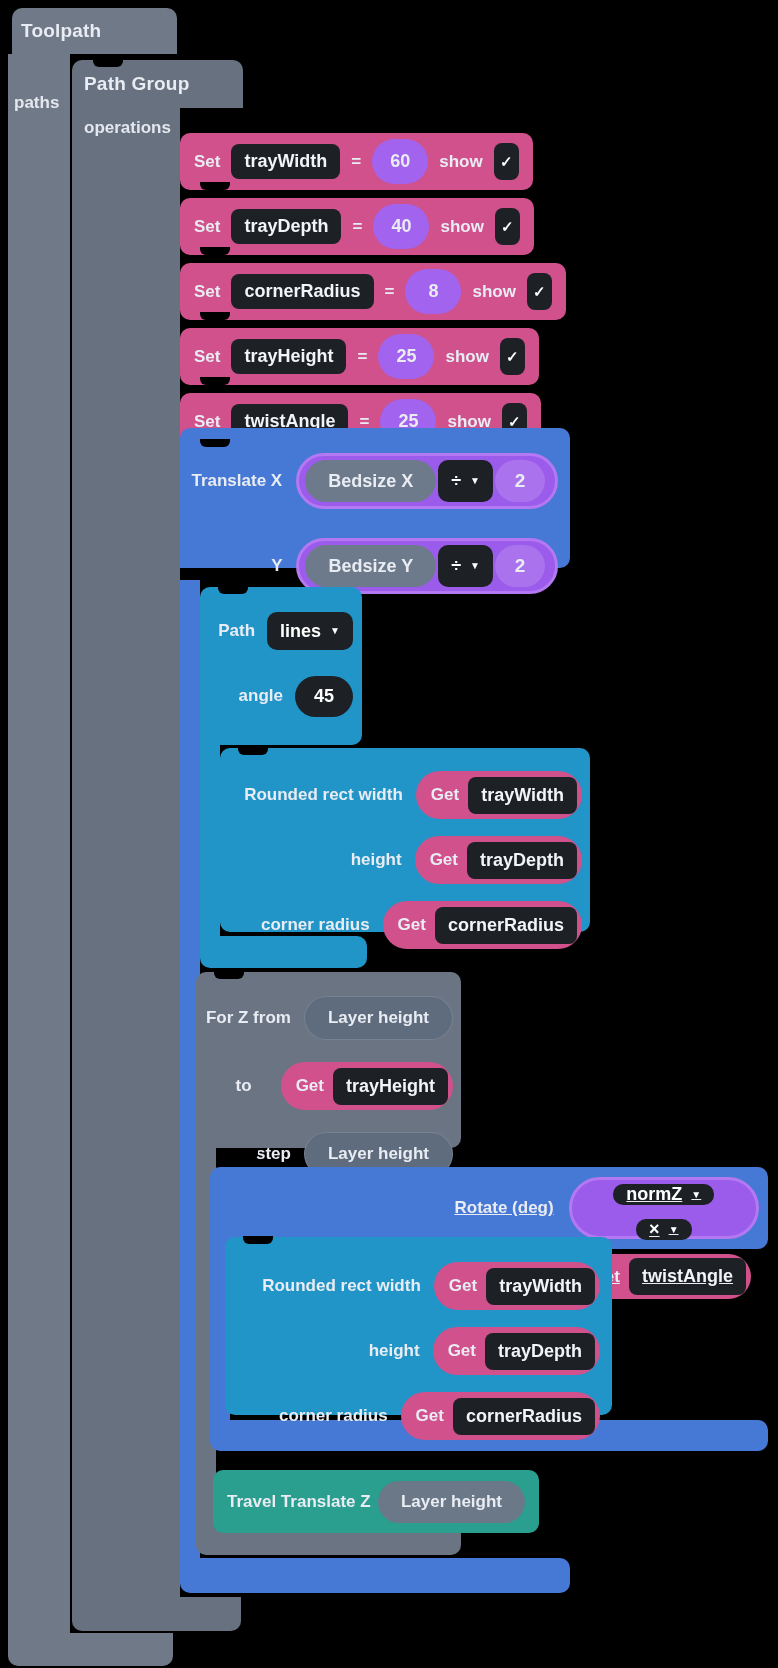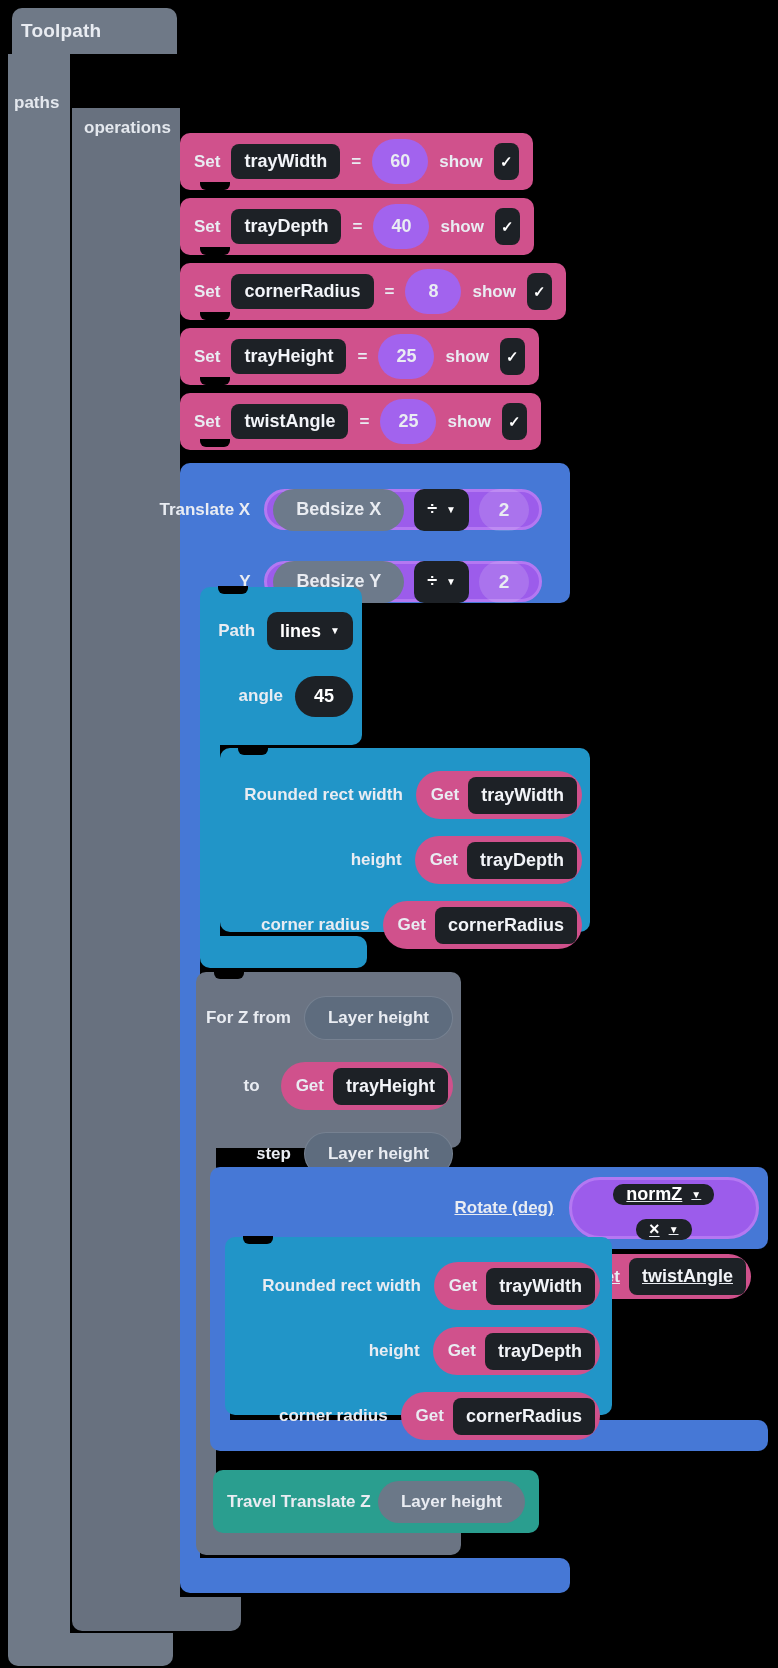--- a/index.html
+++ b/index.html
@@ -36,35 +36,38 @@
   .chip{background:var(--chip);border-radius:8px;padding:7px 13px;font-size:18px;color:#f2f4f8;white-space:nowrap;}
   .ddchip{background:var(--chip);border-radius:10px;height:42px;display:flex;align-items:center;gap:9px;padding:0 13px;font-size:18px;color:#fff;white-space:nowrap;}
   .ddarrow{font-size:10px;line-height:1;color:#fff;}
   .ellipse{background:var(--purple);min-width:56px;height:45px;border-radius:23px;display:flex;align-items:center;justify-content:center;font-size:18px;padding:0 14px;}
   .checkbox{width:25px;height:37px;border-radius:8px;background:var(--chip);display:flex;align-items:center;justify-content:center;font-size:15px;color:#fff;}
   .numpill{background:var(--chip);border-radius:21px;height:41px;min-width:58px;display:flex;align-items:center;justify-content:center;font-size:18px;color:#fff;padding:0 14px;}
   .getpill{background:var(--pink);border-radius:24px;height:48px;display:flex;align-items:center;gap:9px;padding:4px 5px 4px 15px;}
   .getpill .chip{padding:8px 13px;}
   .graypill{background:var(--graypill);border-radius:21px;height:42px;display:flex;align-items:center;justify-content:center;padding:0 23px;font-size:18px;white-space:nowrap;}
   .lhpill{background:var(--graypill2);border:1px solid rgba(255,255,255,.15);border-radius:22px;height:44px;display:flex;align-items:center;justify-content:center;padding:0 23px;font-size:17px;white-space:nowrap;}
-  .purplepill{background:var(--purple-deep);border:3px solid var(--purple-rim);border-radius:30px;display:flex;align-items:center;gap:10px;padding:4px 10px 4px 6px;height:41px;}
+  .purplepill{background:var(--purple-deep);border:3px solid var(--purple-rim);border-radius:30px;display:flex;align-items:center;gap:2px;padding:4px 10px 4px 6px;height:56px;}
   .valwrap{background:rgba(255,255,255,.14);border-radius:21px;height:42px;min-width:50px;display:flex;align-items:center;justify-content:center;font-size:19px;}
 </style>
 </head>
 <body>
 
 <div id="canvas">
 
   <div class="abs hdr" style="left:12px;top:8px;width:165px;height:46px;background:var(--g1);border-radius:10px 10px 0 0;padding-left:9px;">
     <span class="hdr-title">Toolpath</span>
   </div>
   <div class="abs" style="left:8px;top:54px;width:62px;height:1579px;background:var(--g1);"></div>
   <div class="abs arm-label" style="left:14px;top:65px;margin-top:28px;">paths</div>
   <div class="abs" style="left:8px;top:1633px;width:165px;height:33px;background:var(--g1);border-radius:0 0 10px 10px;"></div>
 
+  <div class="abs hdr" style="left:72px;top:60px;width:171px;height:48px;background:var(--g2);border-radius:10px 10px 0 0;padding-left:12px;">
+    <span class="hdr-title">Path Group</span>
+  </div>
   <div class="notch" style="left:93px;top:59px;"></div>
   <div class="abs" style="left:72px;top:108px;width:108px;height:1489px;background:var(--g2);"></div>
   <div class="abs arm-label" style="left:84px;top:118px;">operations</div>
   <div class="abs" style="left:72px;top:1597px;width:169px;height:34px;background:var(--g2);border-radius:0 0 10px 10px;"></div>
 
   <div class="abs row" style="left:180px;top:118px;height:57px;background:var(--pink);border-radius:10px;padding:0 14px;gap:11px;display:inline-flex;">
     <span class="lbl">Set</span>
     <span class="chip">trayWidth</span>
     <span class="lbl">=</span>
     <span class="ellipse">60</span>
@@ -116,21 +119,21 @@
     <span class="chip">twistAngle</span>
     <span class="lbl">=</span>
     <span class="ellipse">25</span>
     <span class="lbl">show</span>
     <span class="checkbox">
         <span>✓</span>
       </span>
   </div>
   <div class="notch" style="left:200px;top:377px;"></div>
 
-  <div class="abs rows" style="left:180px;top:463px;width:390px;height:140px;background:var(--blue);border-radius:10px 10px 10px 0;padding:10px 28px 0 0;gap:14px;">
+  <div class="abs rows" style="left:180px;top:428px;width:390px;height:140px;background:var(--blue);border-radius:10px 10px 10px 0;padding:10px 12px 0 0;gap:14px;">
     <div class="row r-end" style="gap:14px;height:56px;">
       <span class="lbl">Translate X</span>
       <span class="purplepill">
         <span class="graypill">Bedsize X</span>
         <span class="ddchip">
           <span>÷</span>
           <span class="ddarrow">▼</span>
         </span>
         <span class="valwrap">2</span>
       </span>
@@ -191,21 +194,21 @@
       </span>
     </div>
   </div>
   <div class="notch" style="left:238px;top:747px;"></div>
 
   <div class="abs rows" style="left:196px;top:972px;width:265px;height:176px;background:var(--g3);border-radius:10px 10px 10px 0;padding:9px 8px 0 0;gap:7px;">
     <div class="row r-end" style="gap:13px;height:50px;">
       <span class="lbl">For Z from</span>
       <span class="lhpill">Layer height</span>
     </div>
-    <div class="row r-end" style="gap:21px;height:50px;">
+    <div class="row r-end" style="gap:29px;height:50px;">
       <span class="lbl">to</span>
       <span class="getpill">
         <span class="lbl">Get</span>
         <span class="chip">trayHeight</span>
       </span>
     </div>
     <div class="row r-end" style="gap:13px;height:50px;">
       <span class="lbl">step</span>
       <span class="lhpill">Layer height</span>
     </div>

